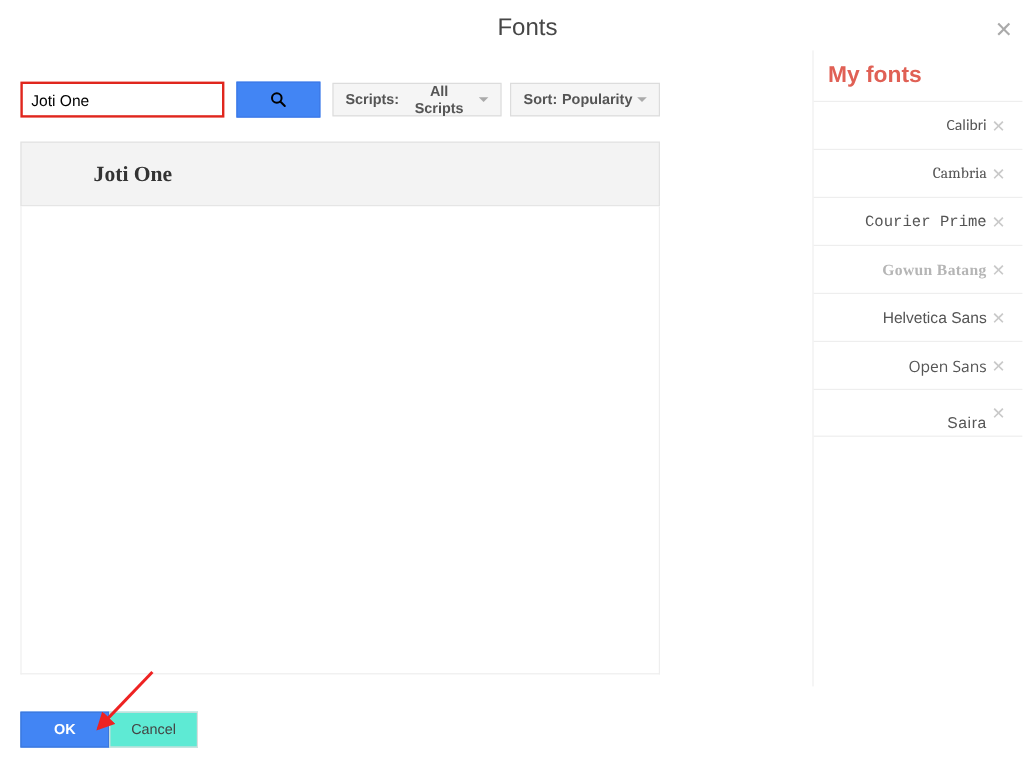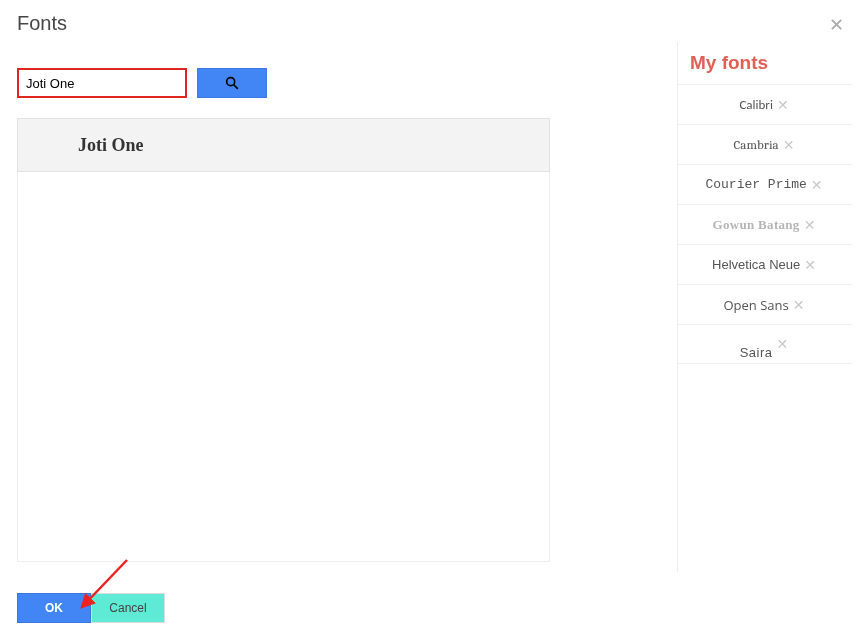--- a/index.html
+++ b/index.html
@@ -1,32 +1,32 @@
 <!DOCTYPE html>
 <html><head>
   <meta charset="utf-8">
   <style>
     * { margin: 0; padding: 0; box-sizing: border-box; }
     body { font-family: Arial, Helvetica, sans-serif; font-size: 13px; color: #222; background: #fff; width: 862px; height: 635px; position: relative; }
-    .dialog-title { font-size: 20px; font-weight: 400; color: #464646; margin: 12px 0 24px 17px; }
+    .dialog-title { font-size: 20px; font-weight: 400; color: #464646; margin: 12px 0 24px 17px; text-align: center; }
     .close-btn { position: absolute; top: 10px; right: 14px; font-size: 18px; color: #aaa; cursor: pointer; background: none; border: none; padding: 4px; }
     .left-panel { position: absolute; left: 17px; top: 68px; width: 533px; }
     .toolbar { display: flex; align-items: center; gap: 10px; margin-bottom: 20px; }
     .search-input { width: 170px; height: 30px; border: 2px solid #e0261d; padding: 2px 7px; font-size: 13px; outline: none; }
     .search-btn { width: 70px; height: 30px; background: #4285f4; border: 1px solid #3c78e7; cursor: pointer; display: flex; align-items: center; justify-content: center; }
     .search-btn svg { width: 16px; height: 16px; }
     .filter-group { margin-left: auto; display: flex; gap: 7px; }
     .filter-btn { height: 28px; background: #f5f5f5; border: 1px solid #dcdcdc; color: #555; font-size: 12px; font-weight: bold; padding: 0 10px; cursor: pointer; display: inline-flex; align-items: center; gap: 4px; }
     .filter-btn .caret { width: 0; height: 0; border-left: 4px solid transparent; border-right: 4px solid transparent; border-top: 4px solid #aaa; display: inline-block; }
     .font-result { height: 54px; background: #f3f3f3; display: flex; align-items: center; padding-left: 60px; border: 1px solid #e2e2e2; font-family: "Comic Sans MS", cursive; font-size: 18px; font-weight: bold; color: #333; }
     .result-area { height: 390px; border: 1px solid #eee; border-top: none; background: #fff; }
     .right-panel { position: absolute; right: 10px; top: 42px; width: 175px; border-left: 1px solid #eee; padding-left: 0; height: 530px; }
     .myfonts-heading { color: #e06055; font-size: 19px; margin: 10px 0 10px 12px; }
     .font-list { list-style: none; }
-    .font-row { height: 40px; border-top: 1px solid #eee; display: flex; align-items: center; justify-content: center; padding: 0 10px 0 12px; color: #555; }
+    .font-row { height: 40px; border-top: 1px solid #eee; display: flex; align-items: center; justify-content: flex-end; padding: 0 10px 0 12px; color: #555; }
     .font-row:last-child { border-bottom: 1px solid #eee; }
     .font-row.inactive { color: #b5b5b5; }
     .remove-x { color: #c9c9c9; cursor: pointer; font-size: 14px; background: none; border: none; padding: 2px 4px; }
     .f-calibri { font-family: Calibri, Arial, sans-serif; }
     .f-cambria { font-family: Cambria, Georgia, serif; }
     .f-courier { font-family: "Courier New", Courier, monospace; }
     .f-gowun { font-family: Georgia, serif; letter-spacing: 0.3px; font-weight: bold; }
     .f-helv { font-family: "Helvetica Neue", Helvetica, Arial, sans-serif; }
     .f-open { font-family: "Open Sans", Arial, sans-serif; }
     .f-saira { font-family: Liberation Sans, sans-serif; letter-spacing: 0.5px; margin-top: 16px; }
@@ -47,20 +47,30 @@
 <div class="left-panel">
   <div class="toolbar">
     <input class="search-input" type="text" value="Joti One" style="">
     <button class="search-btn">
       <svg viewBox="0 0 24 24" fill="none">
         <circle cx="10" cy="10" r="6" stroke="#000" stroke-width="2.5"></circle>
         <line x1="15" y1="15" x2="20" y2="20" stroke="#000" stroke-width="2.5" stroke-linecap="round"></line>
       </svg>
     </button>
     <div class="filter-group">
+      <button class="filter-btn">
+        <span>Scripts: </span>
+          <span>All Scripts</span>
+        <span class="caret"></span>
+      </button>
+      <button class="filter-btn">
+        <span>Sort: </span>
+          <span>Popularity</span>
+        <span class="caret"></span>
+      </button>
     </div>
   </div>
   <div class="font-result">
     <span>Joti One</span>
   </div>
   <div class="result-area"></div>
 </div>
 
 <div class="right-panel">
   <h2 class="myfonts-heading">My fonts</h2>
@@ -75,21 +85,21 @@
       </li>
       <li class="font-row">
         <span class="f-courier">Courier Prime</span>
         <button class="remove-x">✕</button>
       </li>
       <li class="font-row inactive">
         <span class="f-gowun">Gowun Batang</span>
         <button class="remove-x">✕</button>
       </li>
       <li class="font-row">
-        <span class="f-helv">Helvetica Neue</span>
+        <span class="f-helv">Helvetica Sans</span>
         <button class="remove-x">✕</button>
       </li>
       <li class="font-row">
         <span class="f-open">Open Sans</span>
         <button class="remove-x">✕</button>
       </li>
       <li class="font-row">
         <span class="f-saira">Saira</span>
         <button class="remove-x">✕</button>
       </li>

